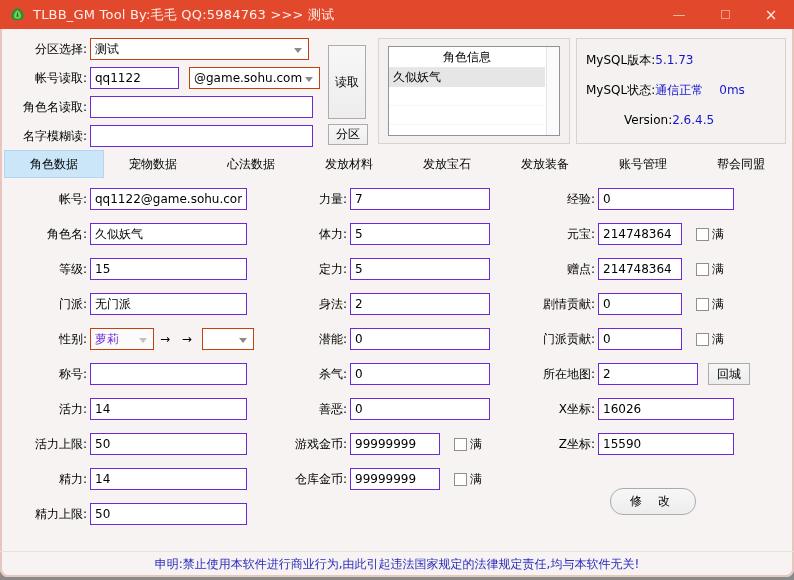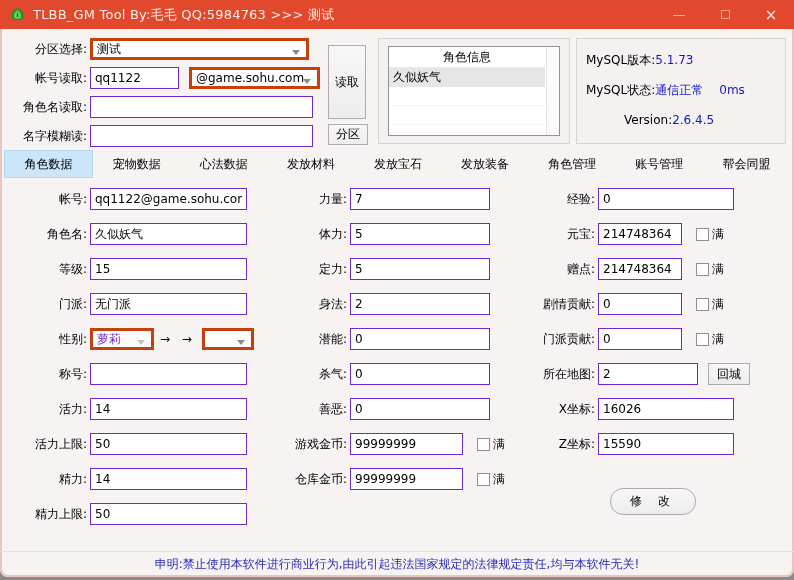--- a/index.html
+++ b/index.html
@@ -17,21 +17,21 @@
   .win-btn { width:46px; height:29px; display:flex; align-items:center; justify-content:center;
              color:rgba(255,235,228,0.75); font-size:13px; cursor:default; }
   .win-btn.max span { display:inline-block; width:9px; height:9px; border:1px solid rgba(255,220,210,0.55); }
   .win-btn.close { color:rgba(255,240,235,0.95); font-size:15px; }
   
   .lookup { position:absolute; left:8px; top:38px; width:312px; }
   .lrow { display:flex; align-items:center; height:22px; margin-bottom:7px; }
   .llabel { width:82px; text-align:right; padding-right:3px; flex:0 0 auto; }
   input.fin { height:22px; border:1px solid #6d28d9; background:#fff; font-family:inherit;
               font-size:12px; padding:1px 4px; color:#000; }
-  .fsel { height:22px; border:3px solid #c2410c; background:#fff; display:flex; align-items:center;
+  .fsel { height:22px; border:1px solid #c2410c; background:#fff; display:flex; align-items:center;
           padding:0 4px; position:relative; }
   .fsel .chev { position:absolute; right:6px; top:9px; width:0; height:0;
                 border-left:4px solid transparent; border-right:4px solid transparent;
                 border-top:5px solid #8A8A8A; }
   .fsel.disabled { color:#6d28d9; background:#FBFBFB; }
   .fsel.disabled .chev { border-top-color:#C2C2C2; }
   .w219{width:219px} .w89{width:89px} .w125{width:142px; margin-left:10px} .w223{width:223px}
   .btn { border:1px solid #ACACAC; background:linear-gradient(#F7F7F7,#EDEDED); text-align:center;
          font-family:inherit; font-size:12px; color:#000; cursor:default; }
   .btn-read { position:absolute; left:328px; top:45px; width:38px; height:74px;
@@ -61,21 +61,21 @@
   
   .fcol { position:absolute; top:188px; }
   .col-left { left:8px; width:246px; }
   .col-mid  { left:274px; width:228px; }
   .col-right{ left:506px; width:282px; }
   .frow { display:flex; align-items:center; height:22px; margin-bottom:13px; }
   .flabel { text-align:right; padding-right:3px; flex:0 0 auto; }
   .col-left  .flabel { width:82px; }
   .col-mid   .flabel { width:76px; }
   .col-right .flabel { width:92px; }
-  .w157{width:157px} .w140{width:140px} .w90{width:113px}
+  .w157{width:157px} .w140{width:140px} .w90{width:90px}
   .w136{width:136px} .w84{width:84px} .w100{width:100px}
   .w64{width:64px} .w52{width:52px}
   .cb { width:13px; height:13px; border:1px solid #8F8F8F; background:#fff; margin-left:14px;
         flex:0 0 auto; }
   .cbl { margin-left:3px; }
   .arrows { margin:0 6px; letter-spacing:4px; }
   .btn-city { width:42px; height:22px; margin-left:10px; line-height:20px; }
   .btn-modify { width:86px; height:27px; margin:20px 0 0 104px; line-height:25px; letter-spacing:6px;border-radius:13px; }
   
   .footer { position:absolute; left:0; right:0; bottom:0; height:26px; line-height:24px;
@@ -154,21 +154,20 @@
     </div>
   </div>
 
   <div class="tabs">
     <div class="tab active">角色数据</div>
     <div class="tab">宠物数据</div>
     <div class="tab">心法数据</div>
     <div class="tab">发放材料</div>
     <div class="tab">发放宝石</div>
     <div class="tab">发放装备</div>
-    <div class="tab">角色管理</div>
     <div class="tab">账号管理</div>
     <div class="tab">帮会同盟</div>
   </div>
 
   <div class="fcol col-left">
     <div class="frow">
       <span class="flabel">帐号:</span>
       <input class="fin w157" value="qq1122@game.sohu.com" style="">
     </div>
     <div class="frow">

